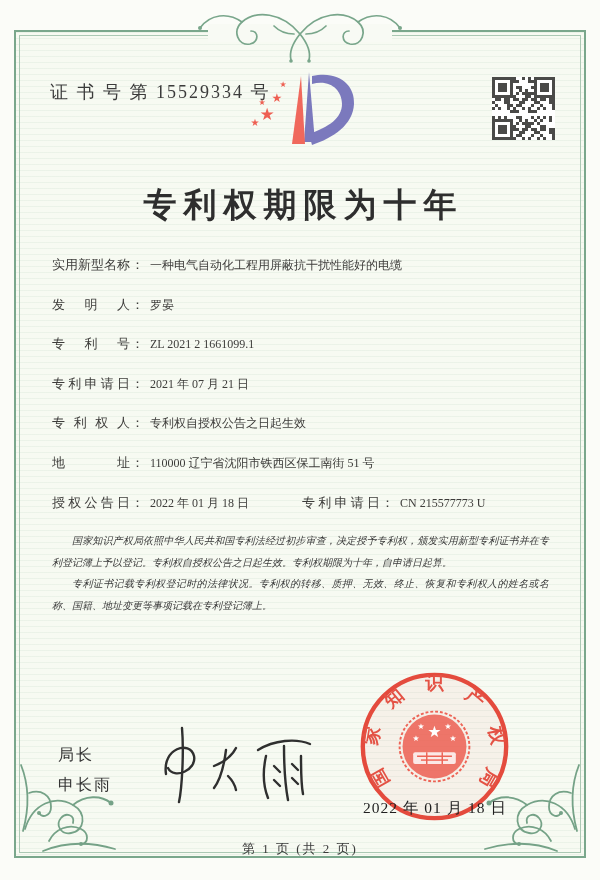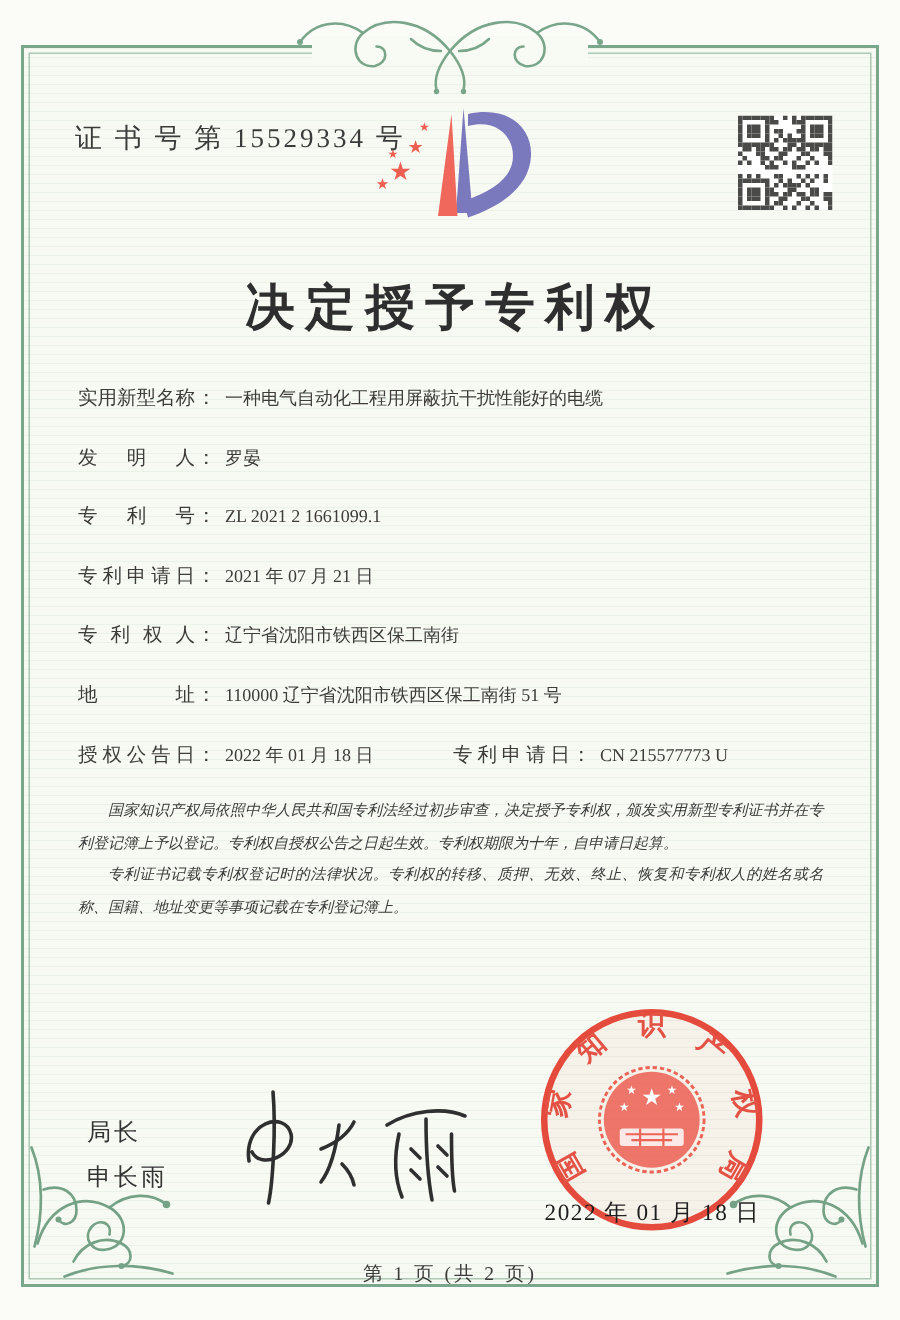--- a/index.html
+++ b/index.html
@@ -359,37 +359,37 @@
         <rect x="18" y="60" width="3" height="3"></rect>
         <rect x="21" y="60" width="3" height="3"></rect>
         <rect x="30" y="60" width="3" height="3"></rect>
         <rect x="36" y="60" width="3" height="3"></rect>
         <rect x="45" y="60" width="3" height="3"></rect>
         <rect x="51" y="60" width="3" height="3"></rect>
         <rect x="60" y="60" width="3" height="3"></rect>
       </g>
   </svg>
 
-  <div class="title">决定授予专利权</div>
+  <div class="title">专利权期限为十年</div>
 
   <div class="fields">
     <div class="row">
       <span class="flabel">实用新型名称</span><span class="fcolon">：</span><span class="fvalue">一种电气自动化工程用屏蔽抗干扰性能好的电缆</span>
     </div>
     <div class="row">
       <span class="flabel">发明人</span><span class="fcolon">：</span><span class="fvalue">罗晏</span>
     </div>
     <div class="row">
       <span class="flabel">专利号</span><span class="fcolon">：</span><span class="fvalue">ZL 2021 2 1661099.1</span>
     </div>
     <div class="row">
       <span class="flabel">专利申请日</span><span class="fcolon">：</span><span class="fvalue">2021 年 07 月 21 日</span>
     </div>
     <div class="row">
-      <span class="flabel">专利权人</span><span class="fcolon">：</span><span class="fvalue">辽宁省沈阳市铁西区保工南街</span>
+      <span class="flabel">专利权人</span><span class="fcolon">：</span><span class="fvalue">专利权自授权公告之日起生效</span>
     </div>
     <div class="row">
       <span class="flabel">地址</span><span class="fcolon">：</span><span class="fvalue">110000 辽宁省沈阳市铁西区保工南街 51 号</span>
     </div>
     <div class="row">
       <span class="flabel">授权公告日</span><span class="fcolon">：</span><span class="fvalue">2022 年 01 月 18 日</span>
       <span class="pair2">
         <span class="flabel">专利申请日</span><span class="fcolon">：</span><span class="fvalue">CN 215577773 U</span>
       </span>
     </div>

